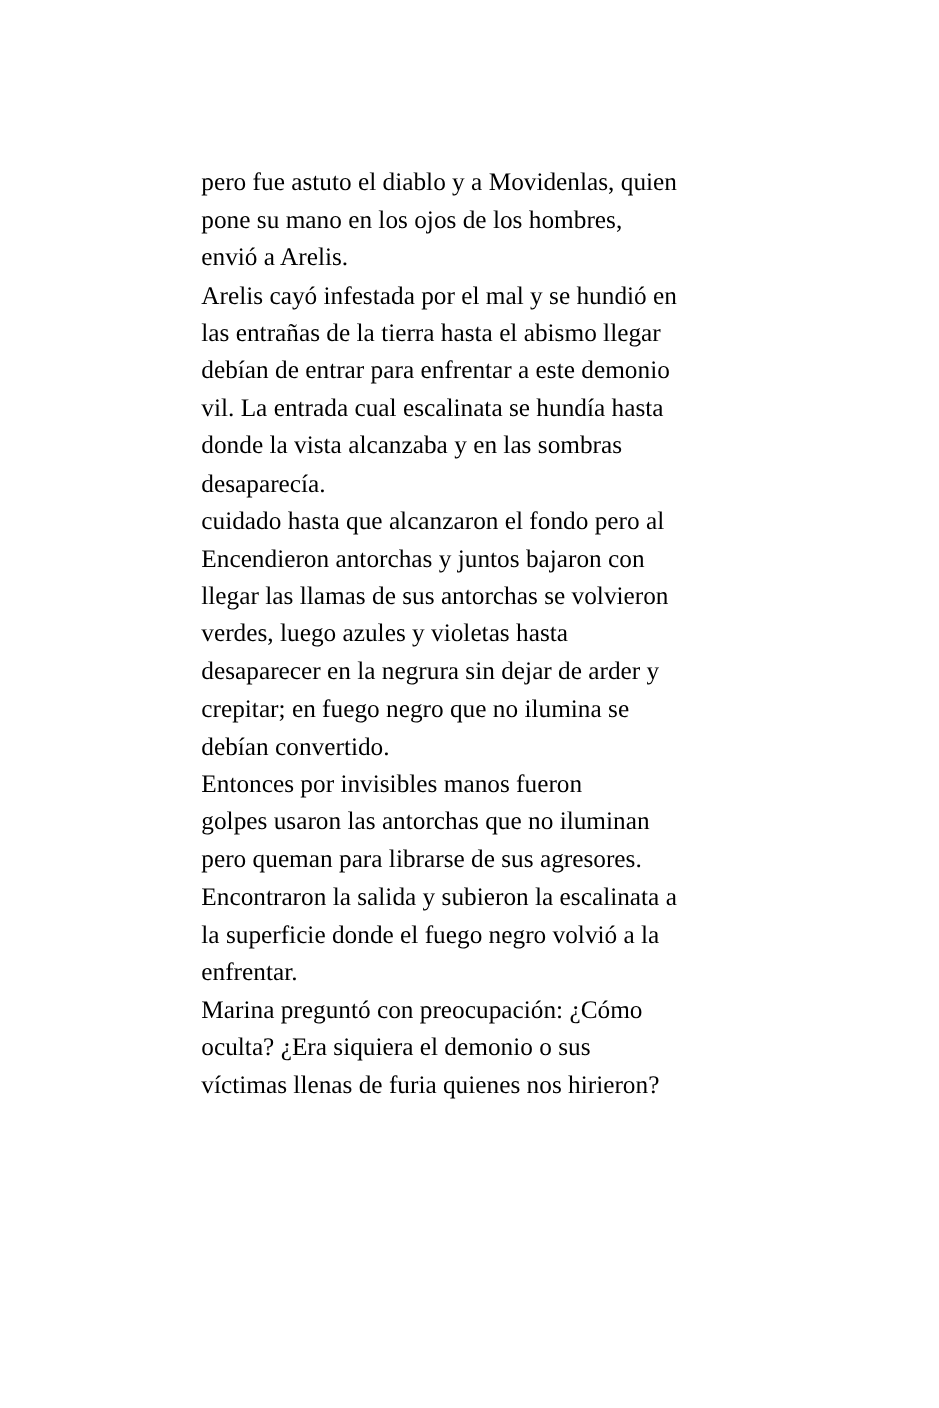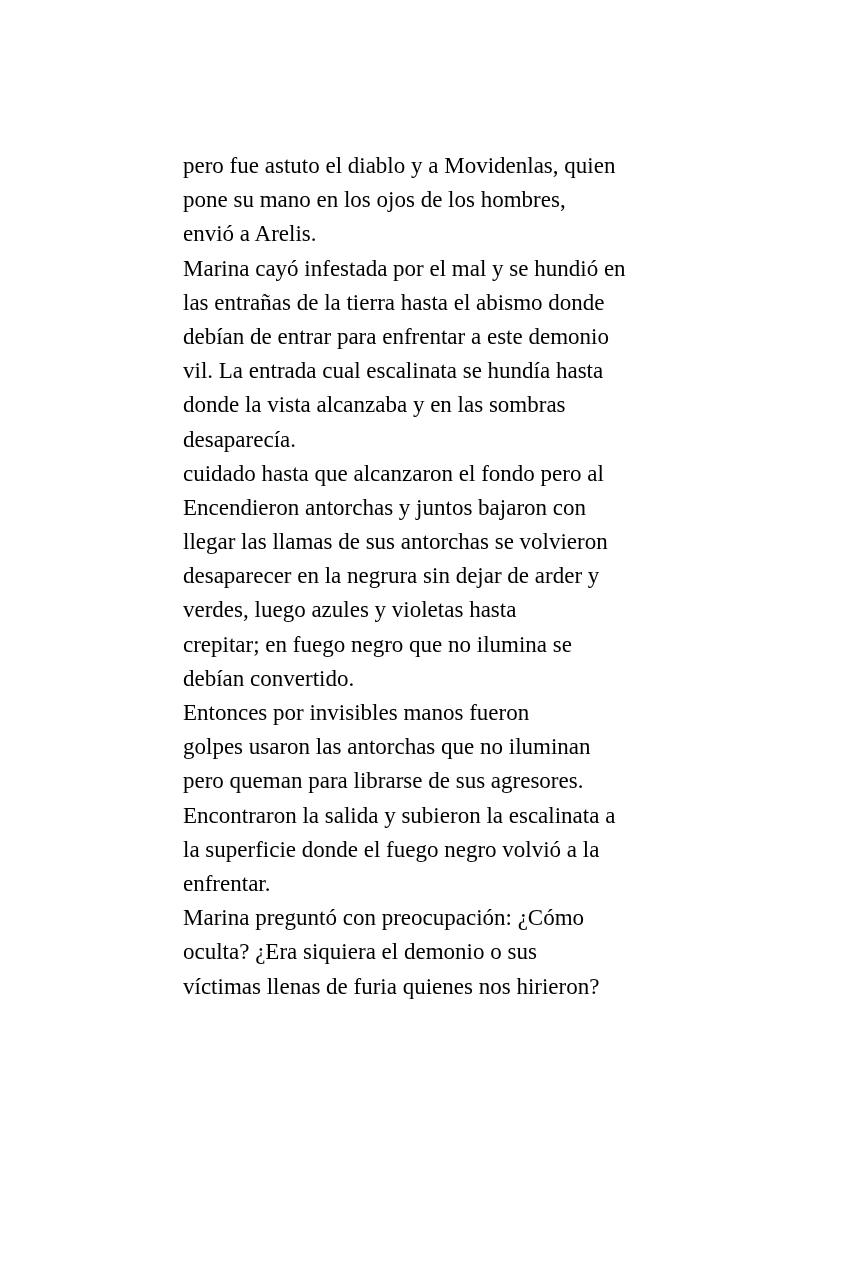--- a/index.html
+++ b/index.html
@@ -39,31 +39,31 @@
     }
   </style>
 </head>
 <body>
 
 <div class="page">
   <div class="text-block">
     <span class="line">pero fue astuto el diablo y a Movidenlas, quien</span>
     <span class="line">pone su mano en los ojos de los hombres,</span>
     <span class="line">envió a Arelis.</span>
-    <span class="line">Marina cayó infestada por el mal y se hundió en</span>
-    <span class="line">las entrañas de la tierra hasta el abismo donde</span>
+    <span class="line">Arelis cayó infestada por el mal y se hundió en</span>
+    <span class="line">las entrañas de la tierra hasta el abismo llegar</span>
     <span class="line">debían de entrar para enfrentar a este demonio</span>
     <span class="line">vil. La entrada cual escalinata se hundía hasta</span>
     <span class="line">donde la vista alcanzaba y en las sombras</span>
     <span class="line">desaparecía.</span>
     <span class="line">cuidado hasta que alcanzaron el fondo pero al</span>
     <span class="line">Encendieron antorchas y juntos bajaron con</span>
     <span class="line">llegar las llamas de sus antorchas se volvieron</span>
+    <span class="line">verdes, luego azules y violetas hasta</span>
     <span class="line">desaparecer en la negrura sin dejar de arder y</span>
-    <span class="line">verdes, luego azules y violetas hasta</span>
     <span class="line">crepitar; en fuego negro que no ilumina se</span>
     <span class="line">debían convertido.</span>
     <span class="line">Entonces por invisibles manos fueron</span>
     <span class="line">golpes usaron las antorchas que no iluminan</span>
     <span class="line">pero queman para librarse de sus agresores.</span>
     <span class="line">Encontraron la salida y subieron la escalinata a</span>
     <span class="line">la superficie donde el fuego negro volvió a la</span>
     <span class="line">enfrentar.</span>
     <span class="line">Marina preguntó con preocupación: ¿Cómo</span>
     <span class="line">oculta? ¿Era siquiera el demonio o sus</span>

